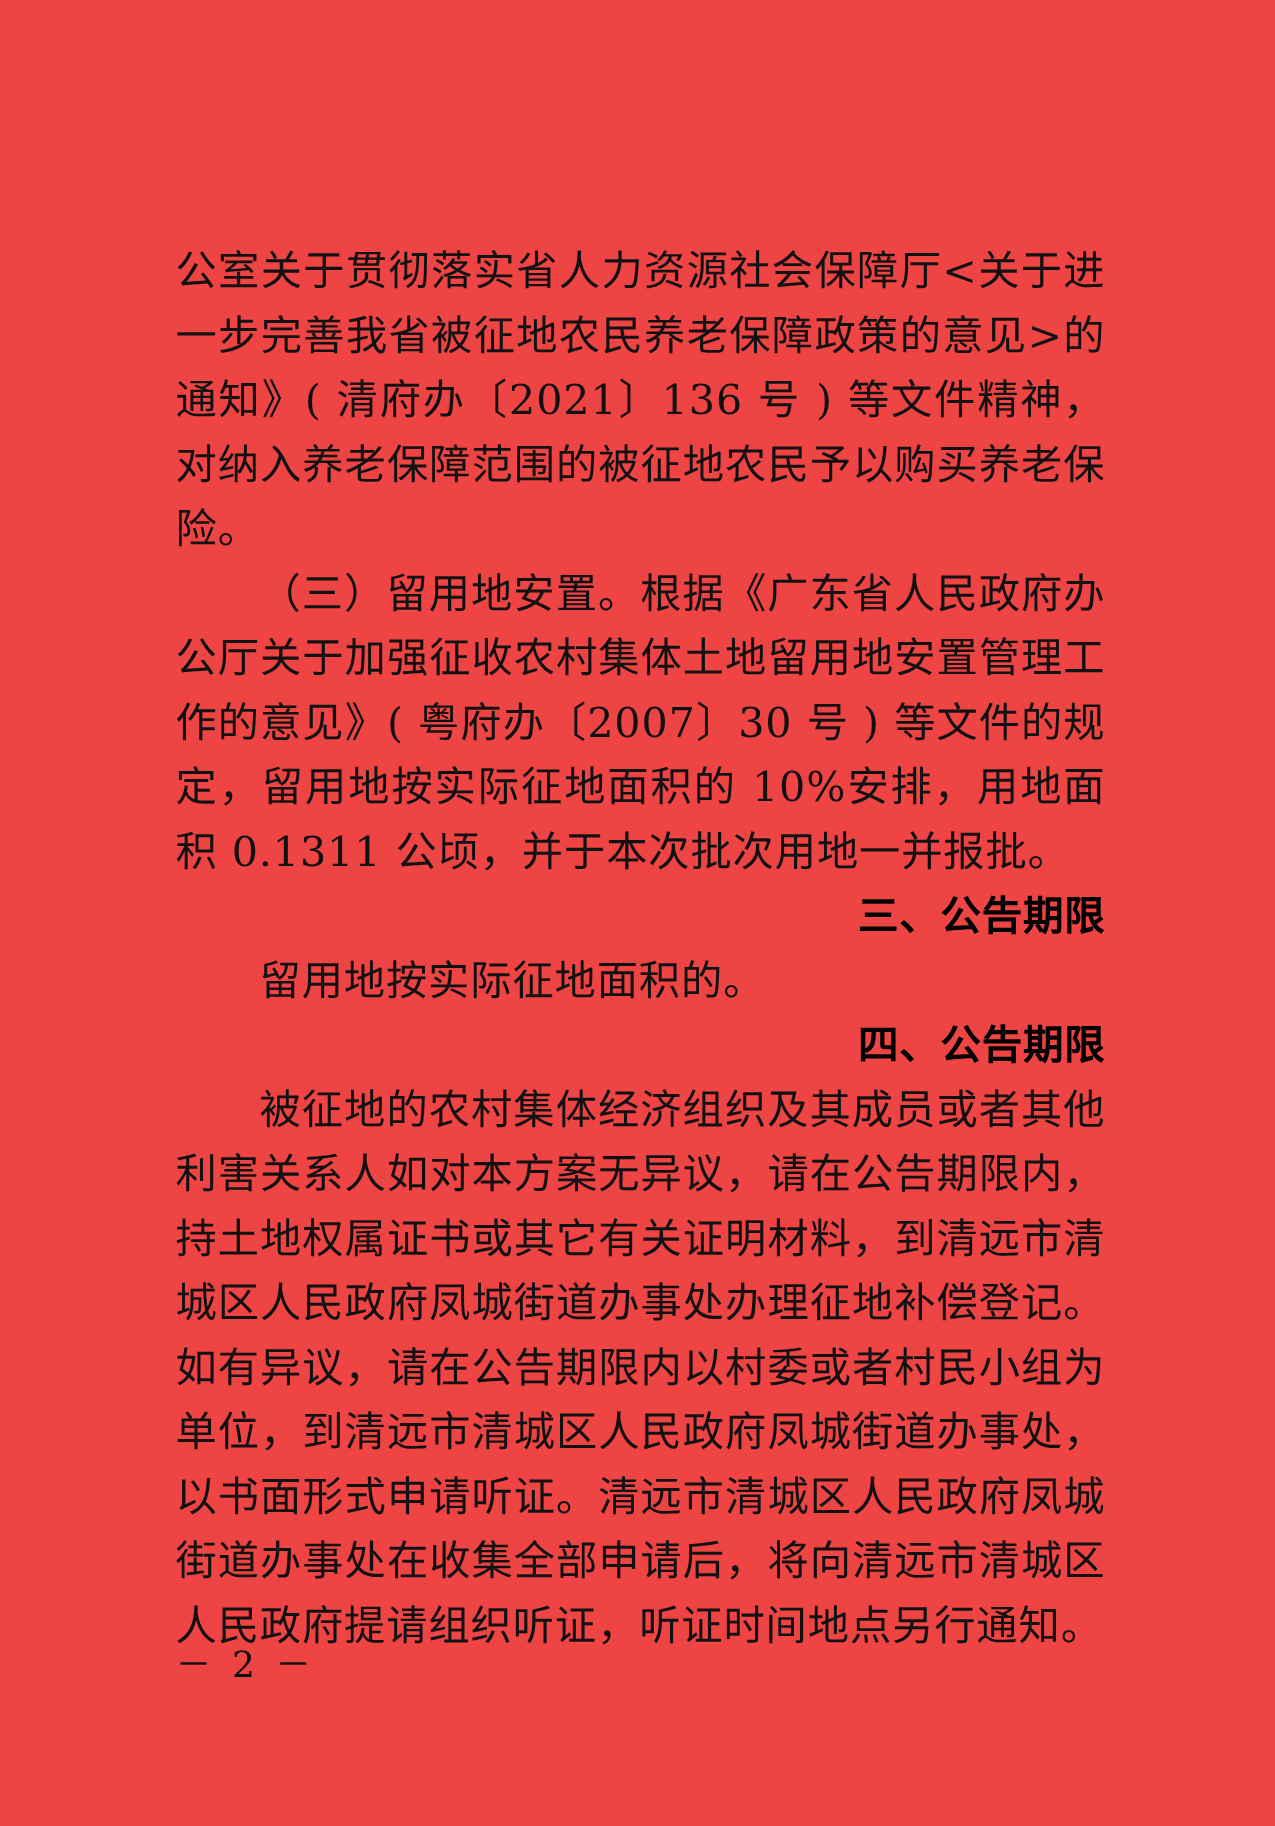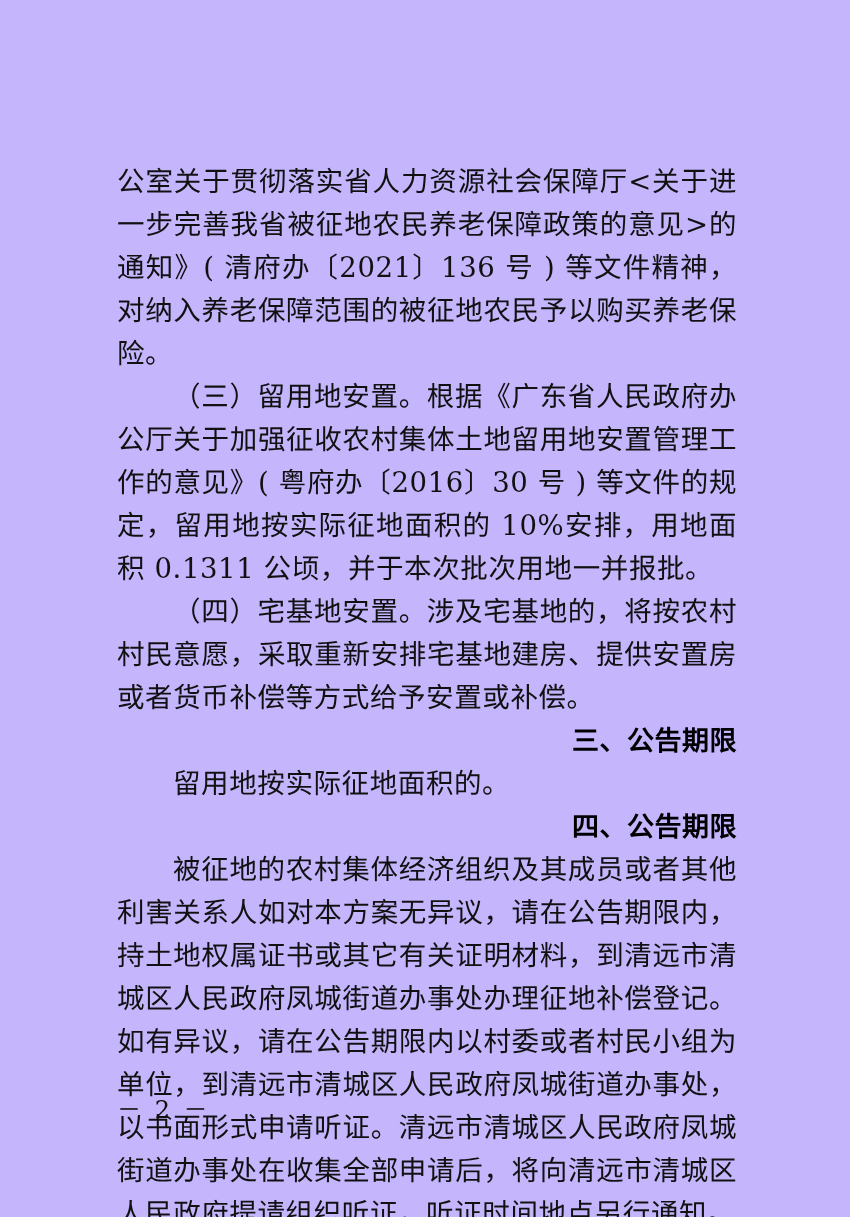--- a/index.html
+++ b/index.html
@@ -5,21 +5,21 @@
 <style>
   html, body {
     margin: 0;
     padding: 0;
     background: #ffffff;
   }
   .page {
     position: relative;
     width: 850px;
     height: 1217px;
-    background: #c4b5fd;
+    background: #ef4444;
     overflow: hidden;
     box-sizing: border-box;
   }
   .content {
     position: absolute;
     left: 117px;
     top: 160px;
     width: 620px;
   }
   .para {
@@ -61,23 +61,22 @@
 </style>
 </head>
 <body>
 
 <div class="page">
 
   <div class="content">
 
     <p class="para no-indent">公室关于贯彻落实省人力资源社会保障厅&lt;关于进一步完善我省被征地农民养老保障政策的意见&gt;的通知》( 清府办〔2021〕136 号 ) 等文件精神，对纳入养老保障范围的被征地农民予以购买养老保险。</p>
 
-    <p class="para">（三）留用地安置。根据《广东省人民政府办公厅关于加强征收农村集体土地留用地安置管理工作的意见》( 粤府办〔2016〕30 号 ) 等文件的规定，留用地按实际征地面积的 10%安排，用地面积 0.1311 公顷，并于本次批次用地一并报批。</p>
+    <p class="para">（三）留用地安置。根据《广东省人民政府办公厅关于加强征收农村集体土地留用地安置管理工作的意见》( 粤府办〔2007〕30 号 ) 等文件的规定，留用地按实际征地面积的 10%安排，用地面积 0.1311 公顷，并于本次批次用地一并报批。</p>
 
-    <p class="para">（四）宅基地安置。涉及宅基地的，将按农村村民意愿，采取重新安排宅基地建房、提供安置房或者货币补偿等方式给予安置或补偿。</p>
 
     <h2 class="heading">三、公告期限</h2>
 
     <p class="para">留用地按实际征地面积的。</p>
 
     <h2 class="heading">四、公告期限</h2>
 
     <p class="para">被征地的农村集体经济组织及其成员或者其他利害关系人如对本方案无异议，请在公告期限内，持土地权属证书或其它有关证明材料，到清远市清城区人民政府凤城街道办事处办理征地补偿登记。如有异议，请在公告期限内以村委或者村民小组为单位，到清远市清城区人民政府凤城街道办事处，以书面形式申请听证。清远市清城区人民政府凤城街道办事处在收集全部申请后，将向清远市清城区人民政府提请组织听证，听证时间地点另行通知。</p>
 
   </div>

